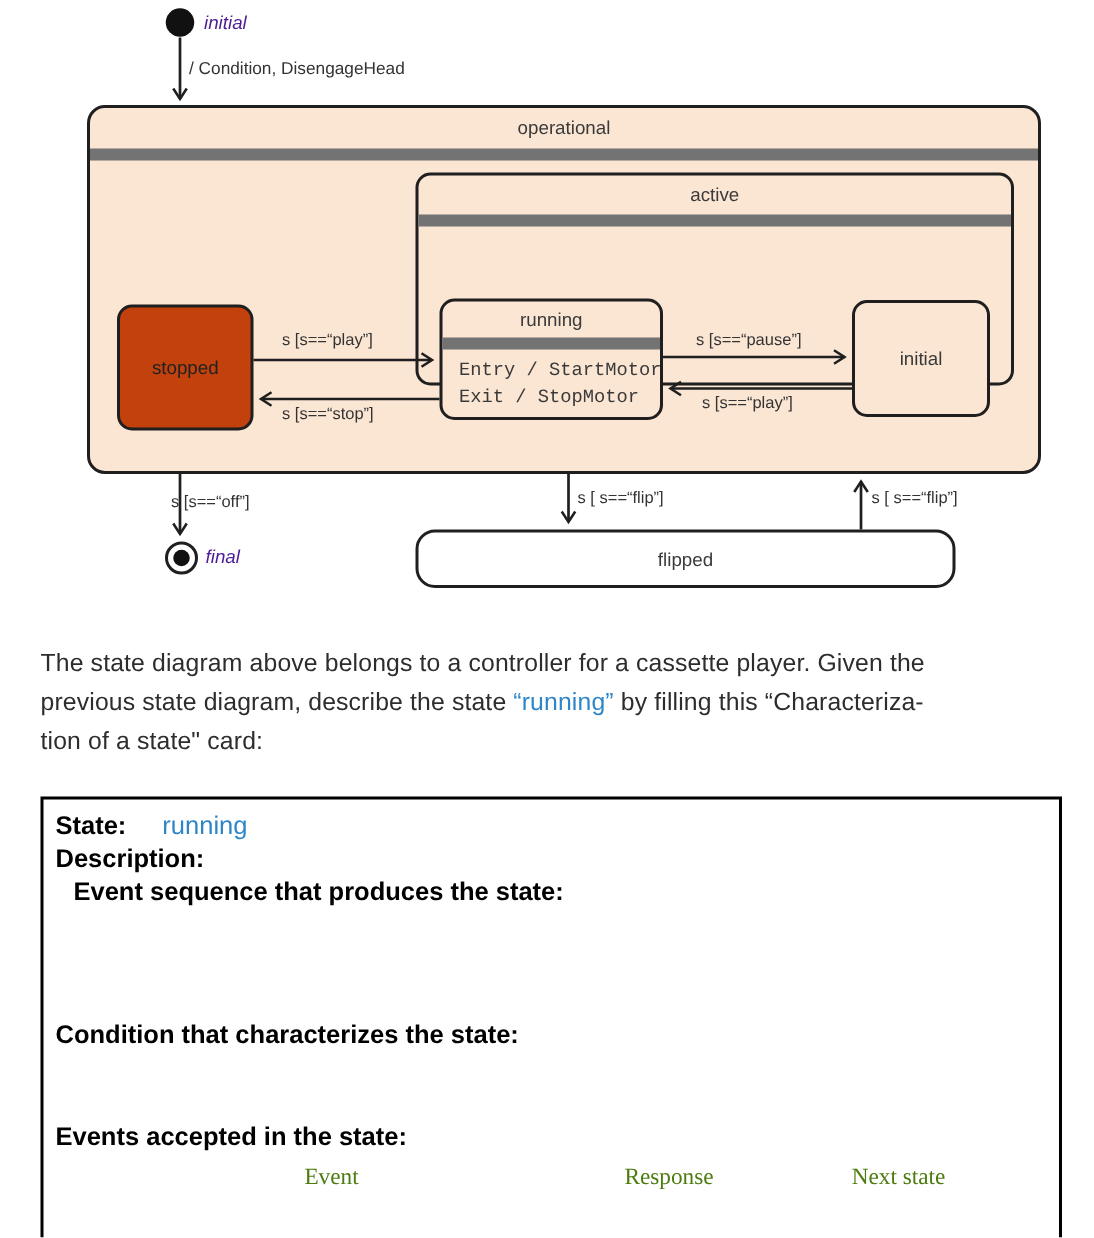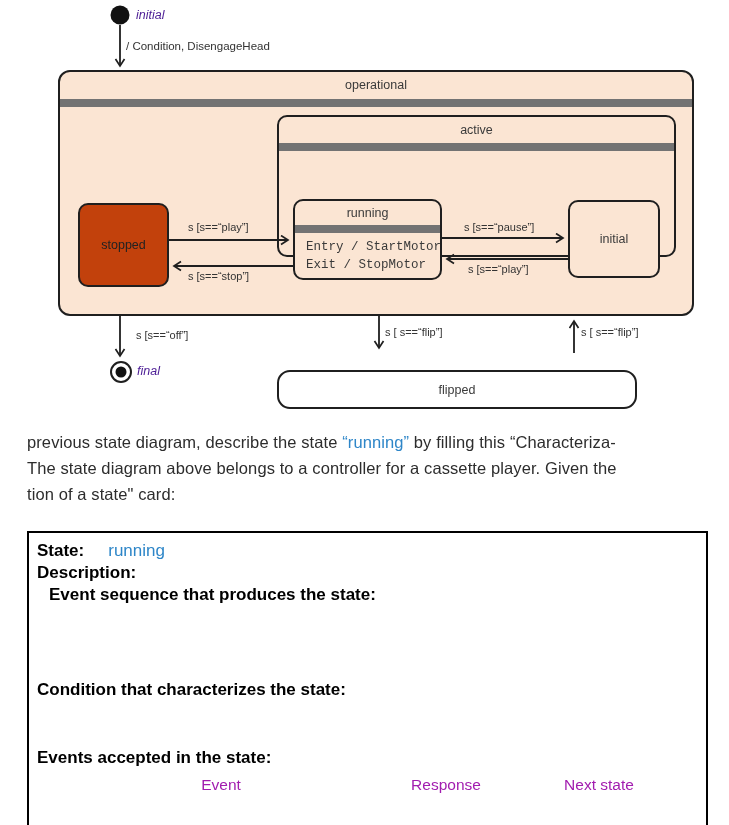--- a/index.html
+++ b/index.html
@@ -25,22 +25,22 @@
   
   .question { position:absolute; left:27px; top:429px; font-size:16.5px; letter-spacing:.1px;
               line-height:26px; color:#2d2d2d; white-space:nowrap; }
   .blue { color:#2e86c8; }
 
   
   .card { position:absolute; left:27px; top:531px; width:681px; height:312px;
           box-sizing:border-box; border:2.5px solid #000; background:#fff; }
   .card-label { position:absolute; font-size:17px; font-weight:bold; color:#000; white-space:nowrap; }
   .card-value { font-weight:normal; margin-left:24px; }
-  .card-col { position:absolute; font-size:15.5px; color:#a21caf; transform:translateX(-50%);
-              white-space:nowrap; }
+  .card-col { position:absolute; font-size:15.5px; color:#4d7c0f; transform:translateX(-50%);
+              white-space:nowrap;font-family:Liberation Serif, serif; }
 </style>
 </head>
 <body>
 
 <div class="page">
 
   <div class="diagram">
 
     <div class="state composite" style="left:58px; top:70px; width:636px; height:246px;">
       <div class="state-title" style="height:27px; line-height:27px;">operational</div>
@@ -59,21 +59,21 @@
       <div class="body-text" style="padding-top:5px;font-family:Liberation Mono, monospace;">
         <div>Entry / StartMotor</div>
         <div>Exit / StopMotor</div>
       </div>
     </div>
 
     <div class="state substate simple" style="left:568px; top:200px; width:92px; height:78px; z-index:4;">
       <span>initial</span>
     </div>
 
-    <div class="state flipped simple" style="left:277px; top:370px; width:360px; height:39px;">
+    <div class="state flipped simple" style="left:277px; top:353px; width:360px; height:39px;">
       <span>flipped</span>
     </div>
 
     <svg class="wires" width="729" height="430" viewBox="0 0 729 430">
       <defs>
         <marker id="ah" markerWidth="12" markerHeight="12" refX="8" refY="5.5" orient="auto" markerUnits="userSpaceOnUse">
           <path d="M1,1 L8,5.5 L1,10" fill="none" stroke="#1f1f1f" stroke-width="1.7"></path>
         </marker>
       </defs>
       <circle cx="120" cy="15" r="9.5" fill="#111"></circle>
@@ -88,29 +88,29 @@
       <circle cx="121" cy="372" r="10" fill="#fff" stroke="#1f1f1f" stroke-width="2"></circle>
       <circle cx="121" cy="372" r="5.5" fill="#111"></circle>
     </svg>
 
     <div class="n-label" style="left:136px; top:8px;">initial</div>
     <div class="t-label" style="left:126px; top:40px; font-size:11.5px;">/ Condition, DisengageHead</div>
     <div class="t-label" style="left:188px; top:221px;">s [s==“play”]</div>
     <div class="t-label" style="left:188px; top:270px;">s [s==“stop”]</div>
     <div class="t-label" style="left:464px; top:221px;">s [s==“pause”]</div>
     <div class="t-label" style="left:468px; top:263px;">s [s==“play”]</div>
-    <div class="t-label" style="left:136px; top:329px;">s [s==“off”]</div>
+    <div class="t-label" style="left:114px; top:329px;">s [s==“off”]</div>
     <div class="t-label" style="left:385px; top:326px;">s [ s==“flip”]</div>
     <div class="t-label" style="left:581px; top:326px;">s [ s==“flip”]</div>
     <div class="n-label" style="left:137px; top:364px;">final</div>
   </div>
 
   <div class="question">
+    <div>The state diagram above belongs to a controller for a cassette player. Given the</div>
     <div><span>previous state diagram, describe the state </span><span class="blue">“running”</span><span> by filling this “Characteriza-</span></div>
-    <div>The state diagram above belongs to a controller for a cassette player. Given the</div>
     <div>tion of a state" card:</div>
   </div>
 
   <div class="card">
     <div class="card-label" style="left:8px; top:8px;"><span>State:</span><span class="card-value blue">running</span></div>
     <div class="card-label" style="left:8px; top:30px;">Description:</div>
     <div class="card-label" style="left:20px; top:52px;">Event sequence that produces the state:</div>
     <div class="card-label" style="left:8px; top:147px;">Condition that characterizes the state:</div>
     <div class="card-label" style="left:8px; top:215px;">Events accepted in the state:</div>
     <div class="card-col" style="left:192px; top:243px;">Event</div>

